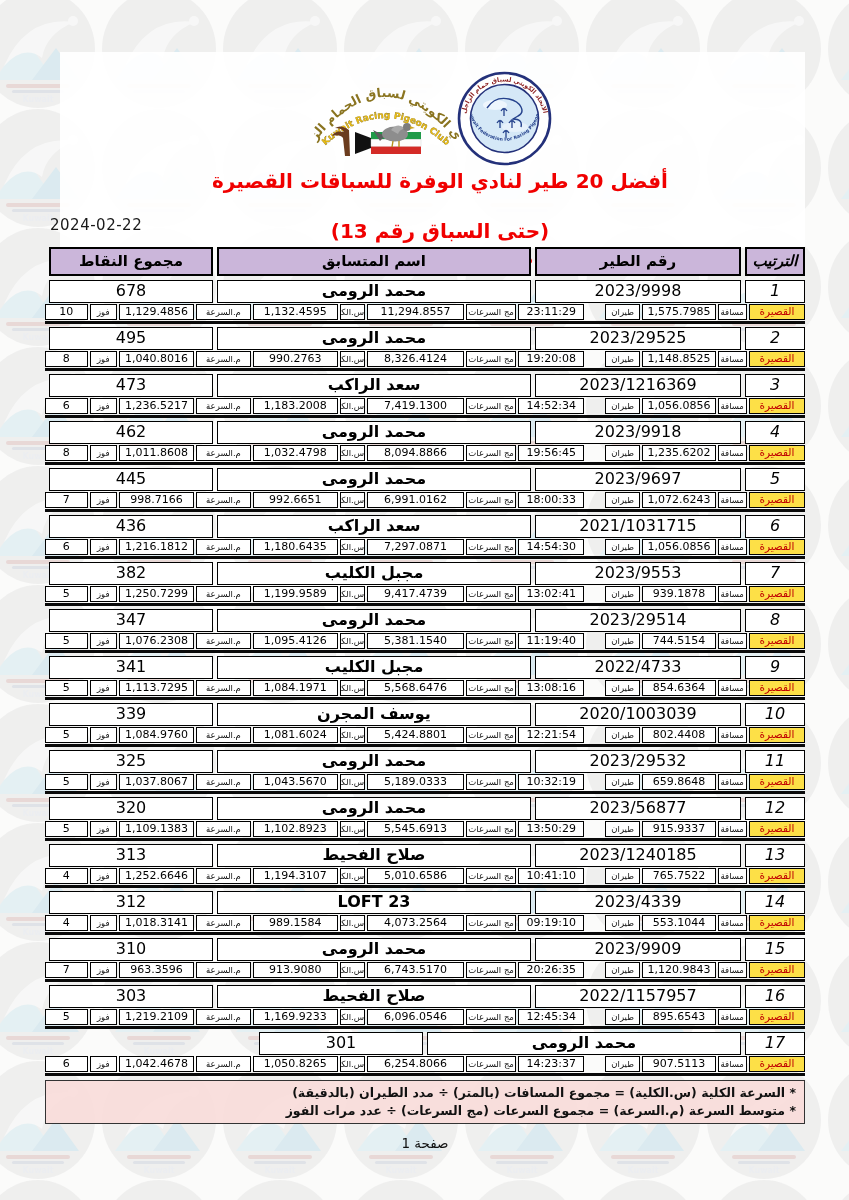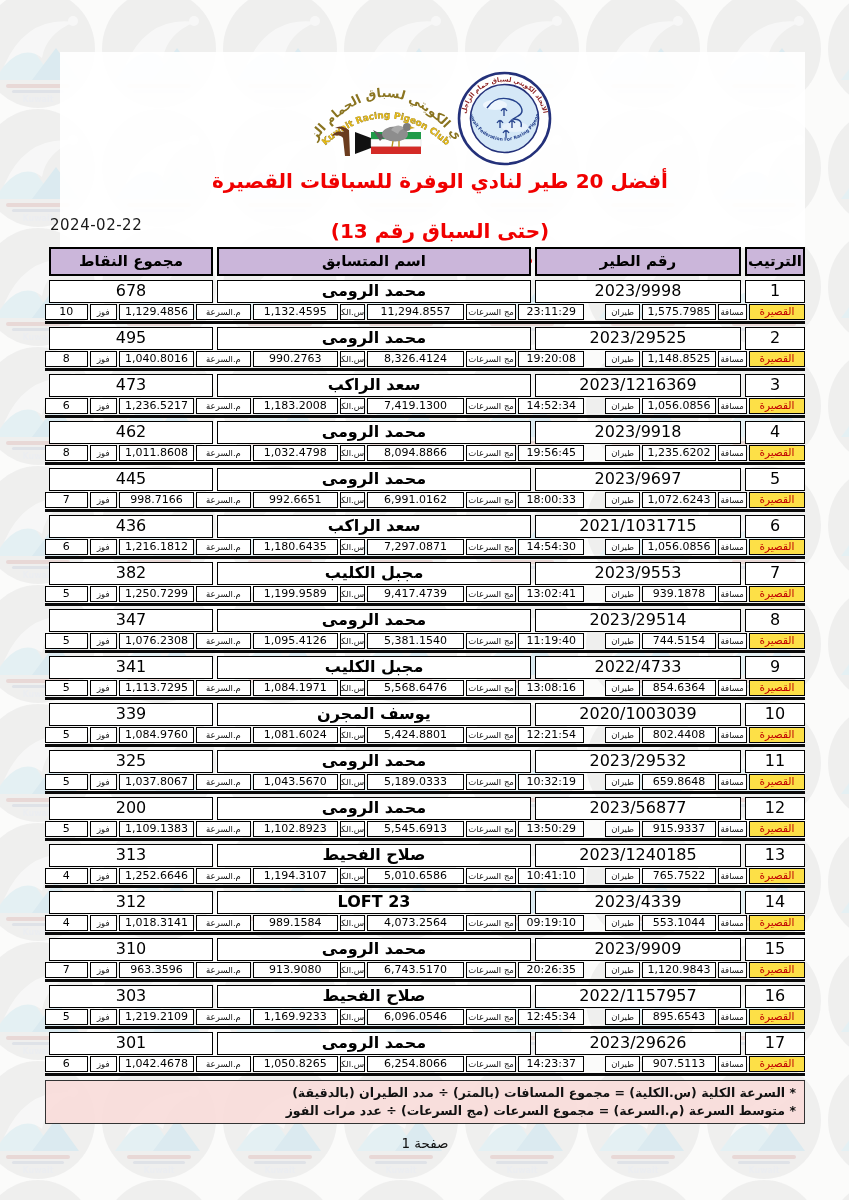--- a/index.html
+++ b/index.html
@@ -32,21 +32,21 @@
   
   #results-table {
     position:absolute; left:45px; top:247px; width:760px; z-index:2;
     direction:rtl;
   }
   .head-row { display:flex; gap:4px; height:29px; margin-bottom:4px; }
   .hc {
     background:#cbb6da; border:2px solid #000; text-align:center;
     font-weight:bold; font-size:15px; line-height:25px; color:#000;
   }
-  .c-rank{width:60px;} .c-bird{width:206px;} .c-name{width:314px;} .c-points{width:164px;}
+  .c-rank{width:60px;font-style:italic;} .c-bird{width:206px;} .c-name{width:314px;} .c-points{width:164px;}
   .entry { border-bottom:3px solid #0a0a0a; padding-bottom:1px; margin-bottom:3px; }
   .main-row { display:flex; gap:4px; height:23px; margin-bottom:1px; }
   .mc {
     background:#fff; border:1.6px solid #000; text-align:center;
     font-size:16px; line-height:19px; color:#000; overflow:hidden; white-space:nowrap;
   }
   .mc.c-name { font-weight:bold; }
   .detail-row { display:flex; gap:2px; height:16px; }
   .dc {
     border:1px solid #000; background:#fff; text-align:center;
@@ -1560,21 +1560,21 @@
       <div class="dc lab w-l6">فوز</div>
       <div class="dc val w-v6">5</div>
     </div>
   </div>
 
   <div class="entry">
     <div class="main-row">
       <div class="mc c-rank">12</div>
       <div class="mc c-bird">2023/56877</div>
       <div class="mc c-name">محمد الرومى</div>
-      <div class="mc c-points">200</div>
+      <div class="mc c-points">320</div>
     </div>
     <div class="detail-row">
       <div class="dc cat">القصيرة</div>
       <div class="dc lab w-l1">مسافة</div>
       <div class="dc val w-v1">915.9337</div>
       <div class="dc lab w-l2">طيران</div>
       <div class="dc val w-v2">13:50:29</div>
       <div class="dc lab w-l3">مج السرعات</div>
       <div class="dc val w-v3">5,545.6913</div>
       <div class="dc lab w-l4">س.الكلية</div>
@@ -1678,21 +1678,20 @@
       <div class="dc lab w-l5">م.السرعة</div>
       <div class="dc val w-v5">1,219.2109</div>
       <div class="dc lab w-l6">فوز</div>
       <div class="dc val w-v6">5</div>
     </div>
   </div>
 
   <div class="entry">
     <div class="main-row">
       <div class="mc c-rank">17</div>
-      <div class="mc c-bird">2023/29626</div>
       <div class="mc c-name">محمد الرومى</div>
       <div class="mc c-points">301</div>
     </div>
     <div class="detail-row">
       <div class="dc cat">القصيرة</div>
       <div class="dc lab w-l1">مسافة</div>
       <div class="dc val w-v1">907.5113</div>
       <div class="dc lab w-l2">طيران</div>
       <div class="dc val w-v2">14:23:37</div>
       <div class="dc lab w-l3">مج السرعات</div>

